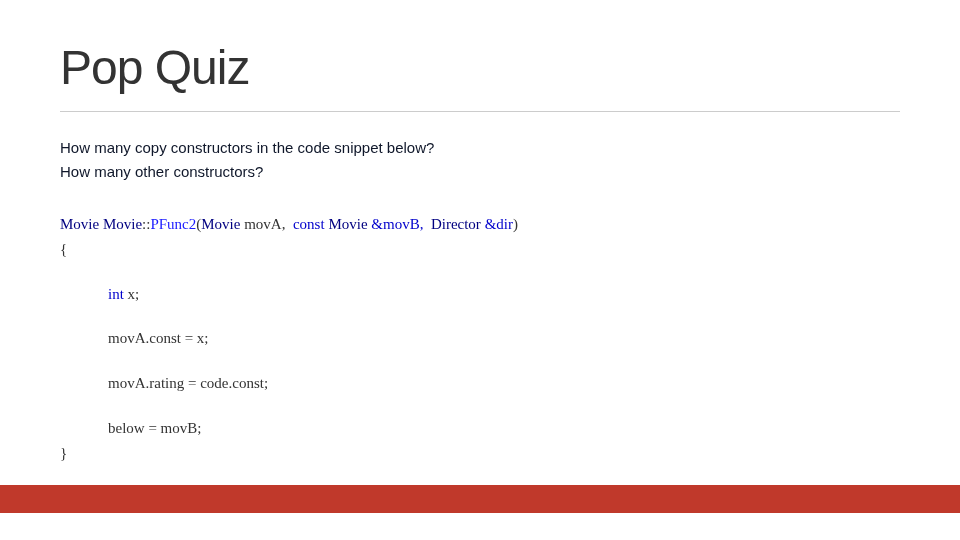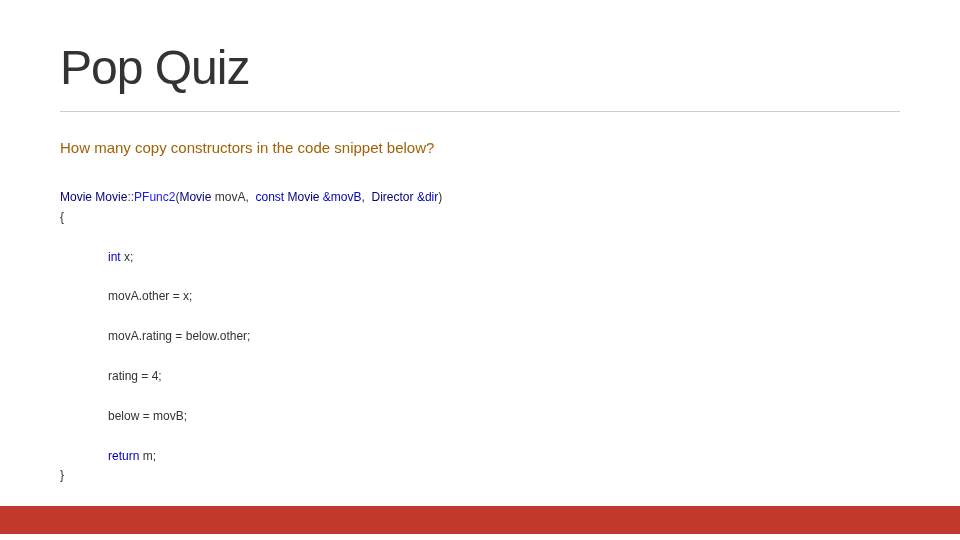--- a/index.html
+++ b/index.html
@@ -39,28 +39,28 @@
     }
 
     .divider {
       border: none;
       border-top: 1px solid #cccccc;
       margin-bottom: 24px;
     }
 
     .questions {
       font-size: 15px;
-      color: #a16207;
+      color: #0f172a;
       margin-bottom: 28px;
       line-height: 1.6;
     }
 
     .code-block {
-      font-family: Liberation Sans, sans-serif;
-      font-size: 12px;
+      font-family: Liberation Serif, serif;
+      font-size: 15px;
       line-height: 1.65;
       color: #333333;
     }
 
     .code-line {
       display: block;
       white-space: pre;
     }
 
     
@@ -102,31 +102,30 @@
 
 <div class="slide-container">
   <div class="main-content">
 
     <h1 class="title">Pop Quiz</h1>
 
     <hr class="divider">
 
     <div class="questions">
       <div>How many copy constructors in the code snippet below?</div>
+      <div>How many other constructors?</div>
     </div>
 
     <div class="code-block">
 
       <span class="code-line"><span class="kw-darkblue">Movie</span> <span class="kw-darkblue">Movie</span>::<span class="fn-blue">PFunc2</span>(<span class="kw-darkblue">Movie</span> <span class="normal">movA,  </span><span class="kw-blue">const</span> <span class="kw-darkblue">Movie</span> <span class="ref-blue">&amp;movB,  </span><span class="kw-darkblue">Director</span> <span class="ref-blue">&amp;dir</span>)</span>
       <span class="code-line">{</span>
       <span class="code-line indent1"><span class="kw-blue">int</span> x;</span>
-      <span class="code-line indent1"><span class="normal">movA.</span><span class="normal">other = x;</span></span>
-      <span class="code-line indent1"><span class="normal">movA.</span><span class="normal">rating = below.</span><span class="normal">other;</span></span>
-      <span class="code-line indent1"><span class="normal">rating = 4;</span></span>
+      <span class="code-line indent1"><span class="normal">movA.</span><span class="normal">const = x;</span></span>
+      <span class="code-line indent1"><span class="normal">movA.</span><span class="normal">rating = code.</span><span class="normal">const;</span></span>
       <span class="code-line indent1"><span class="normal">below = movB;</span></span>
-      <span class="code-line indent1"><span class="kw-blue">return</span> m;</span>
       <span class="code-line">}</span>
     </div>
 
   </div>
 
   <div class="bottom-bar"></div>
 </div>
 
 </body></html>

